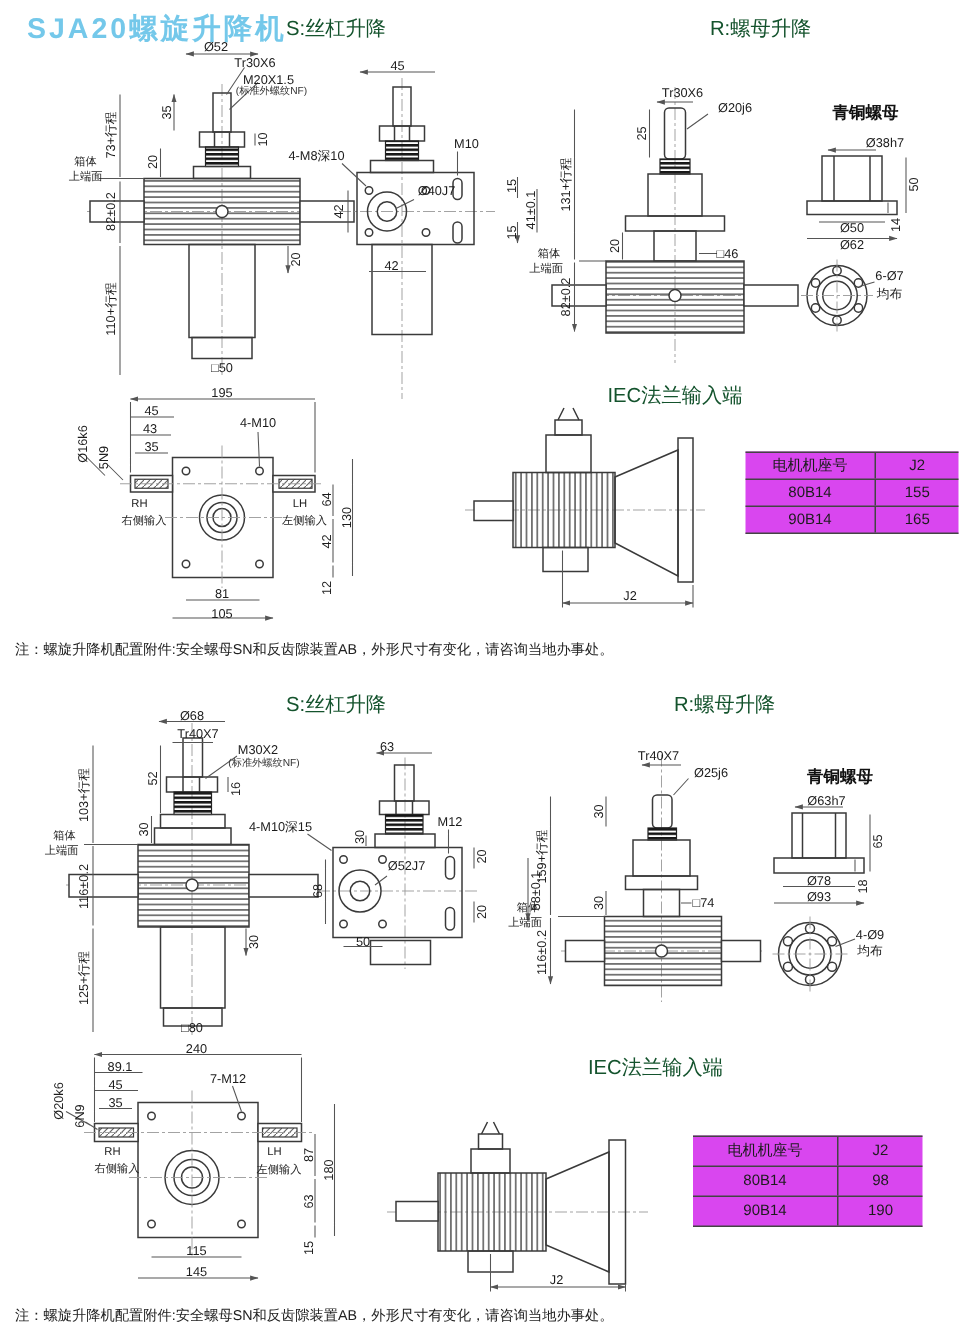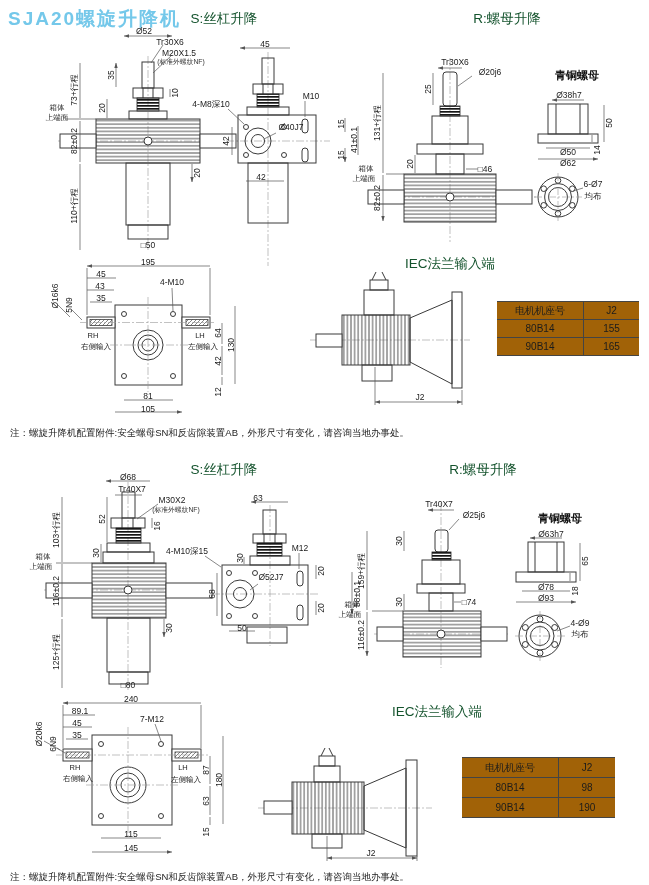--- a/index.html
+++ b/index.html
@@ -16,21 +16,21 @@
   .dm{stroke:#555;stroke-width:.7;fill:none;marker-start:url(#arr);marker-end:url(#arr)}
   .ld{stroke:#555;stroke-width:.7;fill:none}
   .L{position:absolute;transform:translate(-50%,-50%);font-size:8.5px;line-height:1;white-space:nowrap;color:#1c1c1c}
   .L.v{transform:translate(-50%,-50%) rotate(-90deg)}
   .L.s{font-size:6.8px;color:#333}
   .L.t{font-size:7.5px}
   .hdr{position:absolute;transform:translate(-50%,-50%);font-size:13.5px;white-space:nowrap;color:#14532d}
   .bh{position:absolute;transform:translate(-50%,-50%);font-size:11px;font-weight:bold;white-space:nowrap;color:#111}
   .title{position:absolute;font-size:19px;font-weight:bold;letter-spacing:2px;color:#74c8ea;white-space:nowrap}
   .note{position:absolute;font-size:9.5px;color:#222;white-space:nowrap}
-  .tbl{position:absolute;font-size:10px;color:#1c1c1c;border-top:1.5px solid #444;background:#a16207}
+  .tbl{position:absolute;font-size:10px;color:#1c1c1c;border-top:1.5px solid #444;background:#d946ef}
   .row{display:flex;border-bottom:1px solid #444;text-align:center;align-items:stretch}
   .row span{display:block}
   .t1 .row{height:17px;line-height:17px}
   .t1 .c1{width:86px;border-right:1px solid #444}
   .t1 .c2{width:55px}
   .t2 .row{height:19px;line-height:19px}
   .t2 .c1{width:96px;border-right:1px solid #444}
   .t2 .c2{width:56px}
 </style>
 </head>
@@ -259,21 +259,21 @@
     <rect class="ln" x="319" y="756" width="16" height="10"></rect>
     <path class="ln" d="M321,756L325,748 M333,756L329,748"></path>
     <rect class="ln" x="312" y="834" width="30" height="14"></rect>
     <path class="ln" d="M364,786L406,768V848L364,830Z"></path>
     <rect class="ln" x="406" y="760" width="11" height="96"></rect>
     <path class="dm" d="M327,858H417"></path>
     <path class="ld" d="M327,836V861 M417,856V861"></path>
   </g>
 </svg>
 
-<div class="title" style="left:8px;top:6px">SJA20螺旋升降机</div>
+<div class="title" style="left:18px;top:6px">SJA20螺旋升降机</div>
 <div class="hdr" style="left:224px;top:19px">S:丝杠升降</div>
 <div class="hdr" style="left:507px;top:19px">R:螺母升降</div>
 <div class="bh" style="left:577px;top:75px">青铜螺母</div>
 <div class="hdr" style="left:450px;top:264px">IEC法兰输入端</div>
 
 <div class="hdr" style="left:224px;top:470px">S:丝杠升降</div>
 <div class="hdr" style="left:483px;top:470px">R:螺母升降</div>
 <div class="bh" style="left:560px;top:518px">青铜螺母</div>
 <div class="hdr" style="left:437px;top:712px">IEC法兰输入端</div>
 
@@ -305,21 +305,21 @@
 <span class="L" style="left:455px;top:62px">Tr30X6</span>
 <span class="L" style="left:490px;top:72px">Ø20j6</span>
 <span class="L v" style="left:428px;top:89px">25</span>
 <span class="L v" style="left:377px;top:123px">131+行程</span>
 <span class="L t" style="left:366px;top:169px">箱体</span>
 <span class="L t" style="left:364px;top:179px">上端面</span>
 <span class="L v" style="left:410px;top:164px">20</span>
 <span class="L" style="left:485px;top:169px">□46</span>
 <span class="L v" style="left:377px;top:198px">82±0.2</span>
 
-<span class="L" style="left:569px;top:95px">Ø38h7</span>
+<span class="L" style="left:590px;top:95px">Ø38h7</span>
 <span class="L v" style="left:609px;top:123px">50</span>
 <span class="L" style="left:568px;top:152px">Ø50</span>
 <span class="L" style="left:568px;top:163px">Ø62</span>
 <span class="L v" style="left:597px;top:150px">14</span>
 <span class="L" style="left:593px;top:184px">6-Ø7</span>
 <span class="L" style="left:593px;top:196px">均布</span>
 
 <span class="L" style="left:148px;top:262px">195</span>
 <span class="L" style="left:101px;top:274px">45</span>
 <span class="L" style="left:100px;top:286px">43</span>

